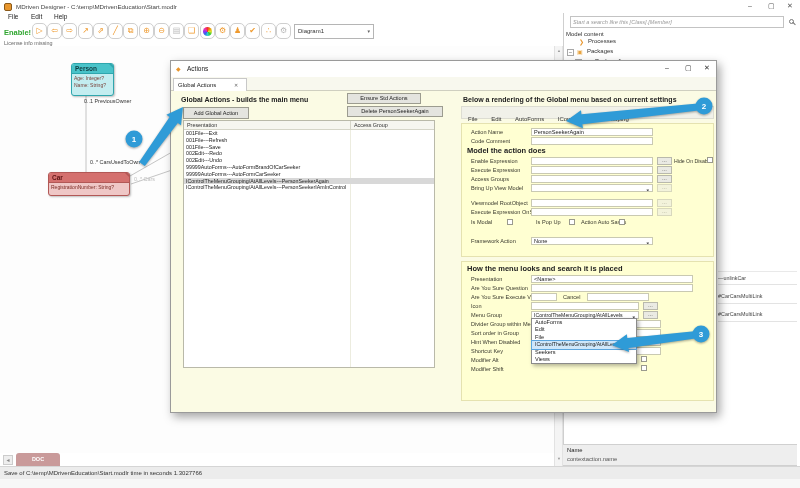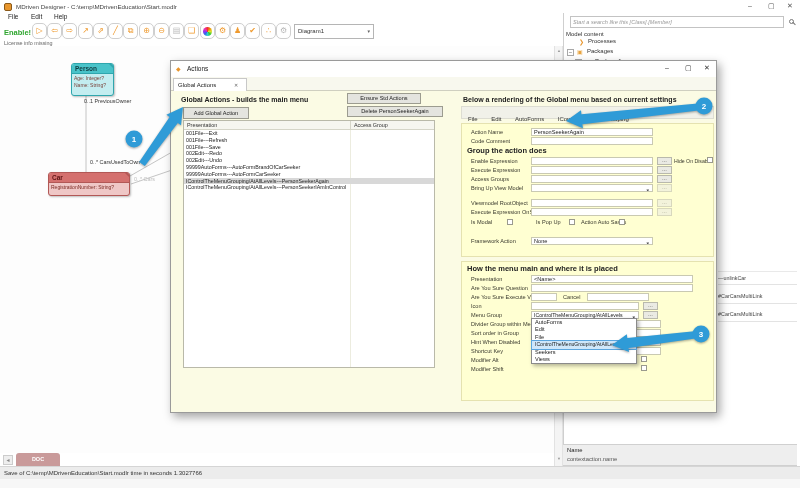--- a/index.html
+++ b/index.html
@@ -197,21 +197,21 @@
       <span style="font-size:6px;color:#333;margin-right:9px;line-height:12px;display:inline-block;">Edit</span>
       <span style="font-size:6px;color:#333;margin-right:9px;line-height:12px;display:inline-block;">AutoForms</span>
       <span style="font-size:6px;color:#333;line-height:12px;display:inline-block;">IControlTheMenuGrouping</span>
     </div>
 
     <div class="panel" style="left:290px;top:62px;width:253px;height:134px;"></div>
     <span class="fl" style="left:300px;top:68px;">Action Name</span>
     <div class="ffield" style="left:360px;top:67px;width:122px;">PersonSeekerAgain</div>
     <span class="fl" style="left:300px;top:77px;">Code Comment</span>
     <div class="ffield" style="left:360px;top:76px;width:122px;"></div>
-    <span class="t" style="left:296px;top:85px;font-size:7.5px;font-weight:bold;color:#222;">Group the action does</span>
+    <span class="t" style="left:296px;top:85px;font-size:7.5px;font-weight:bold;color:#222;">Model the action does</span>
     <span class="fl" style="left:300px;top:97px;">Enable Expression</span>
     <div class="ffield" style="left:360px;top:96px;width:122px;"></div>
     <div class="fdots" style="left:486px;top:96px;">...</div>
     <span class="fl" style="left:503px;top:97px;font-size:5.2px;">Hide On Disable</span>
     <span class="cb" style="left:536px;top:96px;"></span>
     <span class="fl" style="left:300px;top:106px;">Execute Expression</span>
     <div class="ffield" style="left:360px;top:105px;width:122px;"></div>
     <div class="fdots" style="left:486px;top:105px;">...</div>
     <span class="fl" style="left:300px;top:115px;">Access Groups</span>
     <div class="ffield" style="left:360px;top:114px;width:122px;"></div>
@@ -230,21 +230,21 @@
     <span class="fl" style="left:300px;top:158px;">Is Modal</span>
     <span class="cb" style="left:336px;top:158px;"></span>
     <span class="fl" style="left:365px;top:158px;">Is Pop Up</span>
     <span class="cb" style="left:398px;top:158px;"></span>
     <span class="fl" style="left:410px;top:158px;">Action Auto Saves</span>
     <span class="cb" style="left:448px;top:158px;"></span>
     <span class="fl" style="left:300px;top:177px;">Framework Action</span>
     <div class="ffield" style="left:360px;top:176px;width:122px;"><span>None</span><span class="carr" style="right:2px;top:1.5px;">▼</span></div>
 
     <div class="panel" style="left:290px;top:200px;width:253px;height:140px;"></div>
-    <span class="t" style="left:296px;top:203px;font-size:7.5px;font-weight:bold;color:#222;">How the menu main and where it is placed</span>
+    <span class="t" style="left:296px;top:203px;font-size:7.5px;font-weight:bold;color:#222;">How the menu looks and search it is placed</span>
     <span class="fl" style="left:300px;top:215px;">Presentation</span>
     <div class="ffield" style="left:360px;top:214px;width:162px;">&lt;Name&gt;</div>
     <span class="fl" style="left:300px;top:224px;">Are You Sure Question</span>
     <div class="ffield" style="left:360px;top:223px;width:162px;"></div>
     <span class="fl" style="left:300px;top:233px;">Are You Sure Execute Verb</span>
     <div class="ffield" style="left:360px;top:232px;width:26px;"></div>
     <span class="fl" style="left:392px;top:233px;">Cancel</span>
     <div class="ffield" style="left:416px;top:232px;width:62px;"></div>
     <span class="fl" style="left:300px;top:242px;">Icon</span>
     <div class="ffield" style="left:360px;top:241px;width:108px;"></div>

